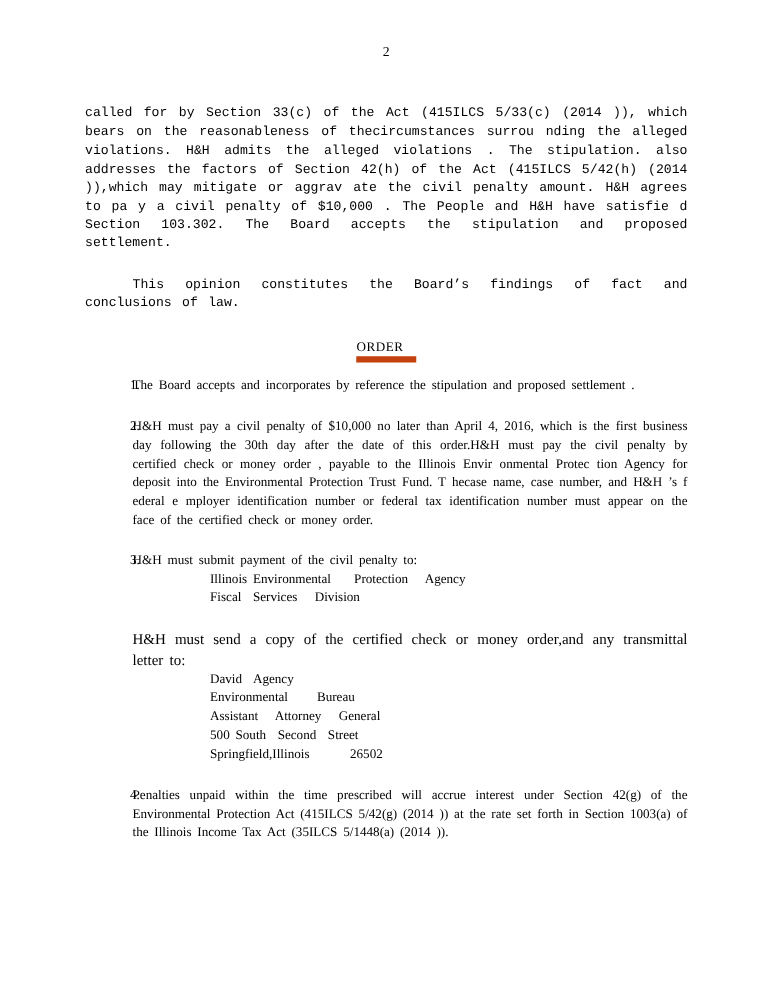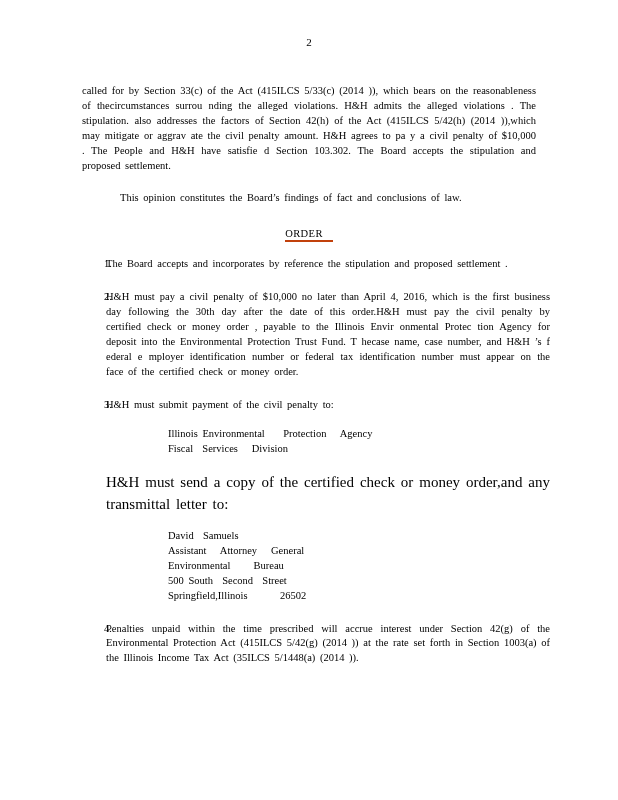--- a/index.html
+++ b/index.html
@@ -27,39 +27,40 @@
     margin-top: 36px;
     margin-bottom: 0;
   }
   .content {
     padding: 0 68px 0 68px;
   }
   .para {
     font-size: 10.5px;
     line-height: 1.42;
     text-align: justify;
-    margin: 14px;
+    margin: 0;
+    font-family: Liberation Mono, monospace;
   }
   .body-para {
     margin-top: 36px;
     word-spacing: 2px;
   }
   .opinion-para {
     margin-top: 18px;
     text-indent: 38px;
     word-spacing: 2px;
   }
   .order-heading {
     text-align: center;
     font-size: 10.5px;
     margin-top: 22px;
     letter-spacing: 0.4px;
   }
   .order-heading span {
-    border-bottom: 2px solid #c2410c;
+    border-bottom: 5px solid #c2410c;
     padding-bottom: 1px;
     padding-right: 10px;
   }
   .item {
     display: flex;
     margin-top: 18px;
     font-size: 10.5px;
     line-height: 1.42;
   }
   .item .num {
@@ -67,32 +68,31 @@
     flex: 0 0 38px;
     padding-left: 36px;
     box-sizing: border-box;
   }
   .item .text {
     flex: 1 1 auto;
     text-align: justify;
     word-spacing: 2px;
   }
   .block {
-    margin-top: 14px;
     margin-left: 62px;
     font-size: 10.5px;
     line-height: 1.42;
     word-spacing: 2px;
   }
   .block-line {
     white-space: pre-wrap;
   }
   .sub-para {
     margin-top: 16px;
-    font-size: 15px;
+    font-size: 12px;
     line-height: 1.42;
     text-align: justify;
     word-spacing: 2px;
   }
 </style>
 </head>
 <body>
 
 <div class="page">
 
@@ -121,23 +121,23 @@
     <div class="item">
       <div class="num">3.</div>
       <div class="text">
         <div>H&amp;H must submit  payment  of the civil penalty  to:</div>
         <div class="block">
           <div class="block-line">Illinois Environmental    Protection   Agency</div>
           <div class="block-line">Fiscal  Services   Division</div>
         </div>
         <div class="sub-para">H&amp;H must send a copy of the certified  check  or money  order,and  any transmittal letter  to:</div>
         <div class="block">
-          <div class="block-line">David  Samuels</div>
+          <div class="block-line">David  Agency</div>
+          <div class="block-line">Environmental     Bureau</div>
           <div class="block-line">Assistant   Attorney   General</div>
-          <div class="block-line">Environmental     Bureau</div>
           <div class="block-line">500 South  Second  Street</div>
           <div class="block-line">Springfield,Illinois       26502</div>
         </div>
       </div>
     </div>
 
     <div class="item">
       <div class="num">4.</div>
       <div class="text">Penalties   unpaid  within  the time prescribed   will accrue  interest  under  Section 42(g)  of the Environmental     Protection    Act (415ILCS    5/42(g)  (2014 )) at the rate set forth in Section   1003(a)  of the Illinois Income  Tax Act (35ILCS   5/1448(a) (2014 )).</div>
     </div>

